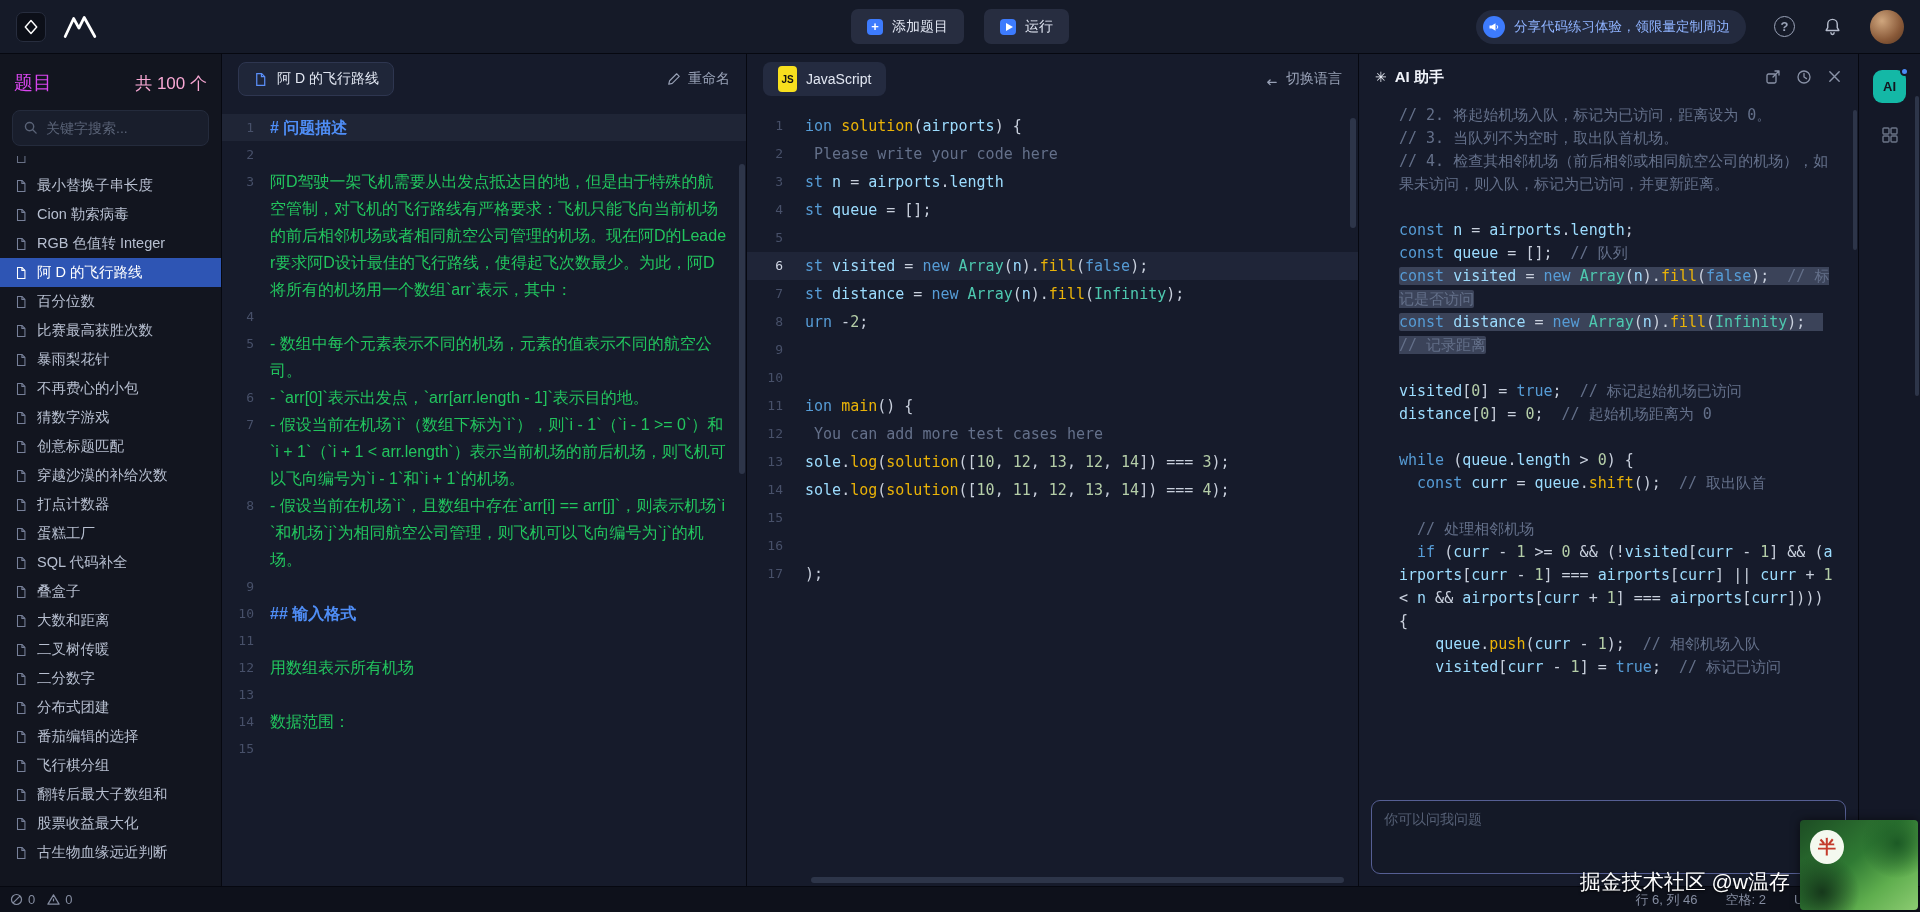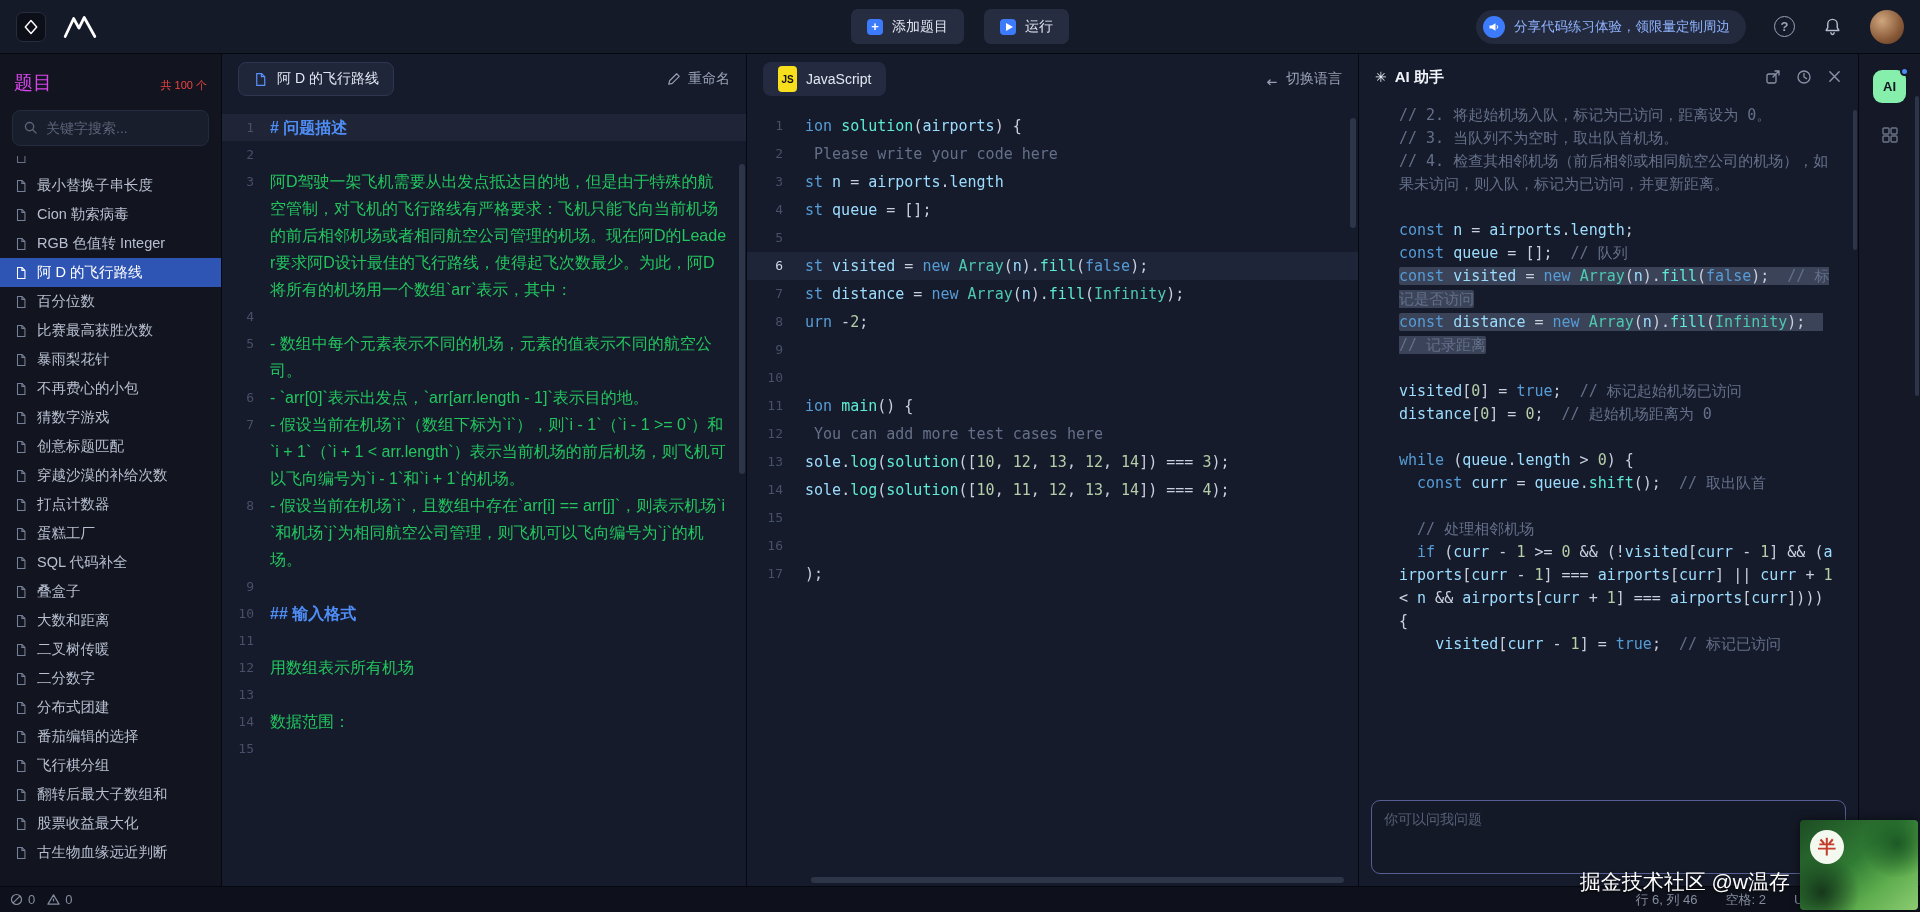--- a/index.html
+++ b/index.html
@@ -50,21 +50,21 @@
   .sidebar { width: 222px; background: #12151f; border-right: 1px solid #060810; display: flex; flex-direction: column; }
   .problem { width: 525px; border-right: 1px solid #060810; }
   .editor  { width: 612px; border-right: 1px solid #060810; }
   .ai      { flex: 1; border-right: 1px solid #060810; }
   .strip   { width: 61px; background: #141827; display: flex; flex-direction: column; align-items: center;
              padding-top: 16px; gap: 22px; }
 
   
   .sb-head { display: flex; align-items: baseline; justify-content: space-between; padding: 16px 14px 10px; }
   .sb-title { font-size: 19px; font-weight: 400; color: #d946ef; }
-  .sb-count { font-size: 11px; color: #ef4444; }
+  .sb-count { font-size: 17px; color: #f9a8d4; }
   .sb-search { margin: 4px 12px 10px; position: relative; }
   .sb-search input {
     width: 100%; height: 36px; background: #191e2c; border: 1px solid #242b3c; border-radius: 8px;
     color: #cfd5e3; padding: 0 12px 0 33px; font-size: 14px; outline: none; font-family: inherit;
   }
   .sb-search input::placeholder { color: #5a6377; }
   .search-ic { position: absolute; left: 11px; top: 10px; color: #5a6377; }
   .sb-list { flex: 1; overflow: hidden; position: relative; }
   .sb-item { height: 29px; display: flex; align-items: center; gap: 9px; padding: 0 14px;
     color: #b7bfd0; font-size: 14.5px; cursor: pointer; }
@@ -96,42 +96,42 @@
   .md-text.md-h { color: #4f8ef7; font-weight: 700; }
 
   
   .ed-body { position: absolute; top: 50px; bottom: 0; left: 0; right: 0; overflow: hidden; padding-top: 8px; }
   .cl-row { display: flex; line-height: 28px; font-family: "DejaVu Sans Mono", "Liberation Mono", monospace; font-size: 15px; }
   .cl-row .gutter { width: 58px; padding-right: 22px; line-height: 28px; }
   .cl-row.active { background: #1f2538; }
   .cl-row.active .gutter { color: #d0d6e4; }
   .cl-text { white-space: pre; color: #c9d0dd; min-height: 28px; }
 
-  .tk-k { color: #569cd6; } .tk-cl { color: #4ec9b0; } .tk-f { color: #5eead4; }
+  .tk-k { color: #569cd6; } .tk-cl { color: #4ec9b0; } .tk-f { color: #eab308; }
   .tk-n { color: #b5cea8; } .tk-v { color: #9cdcfe; } .tk-c { color: #64708a; }
 
   
   .ai-head { height: 46px; display: flex; align-items: center; padding: 0 16px; }
   .ai-title { display: inline-flex; align-items: center; gap: 8px; color: #f0f3fa; font-size: 15px; font-weight: 700; }
   .ai-spark { color: #e8ecf5; font-size: 14px; }
   .ai-head-icons { margin-left: auto; display: flex; gap: 15px; color: #8a93a8; }
   .ai-head-icons > * { cursor: pointer; display: inline-flex; }
   .ai-body { position: absolute; top: 46px; bottom: 98px; left: 0; right: 0; overflow: hidden;
     padding: 4px 22px 0 40px; }
   .ai-line { line-height: 23px; font-family: "DejaVu Sans Mono", "Liberation Mono", monospace;
     font-size: 15px; color: #c9d0dd; white-space: pre-wrap; word-break: break-all; min-height: 23px; }
   .ai-line .sel { background: #3b4359; border-radius: 2px; }
   .ai-input { position: absolute; left: 12px; right: 12px; bottom: 12px; height: 74px;
     background: #141927; border: 1px solid #565f94; border-radius: 9px; }
   .ai-input textarea { width: 100%; height: 100%; background: transparent; border: none; outline: none;
     resize: none; color: #cfd5e3; font-size: 14px; font-family: inherit; padding: 10px 12px; }
   .ai-input textarea::placeholder { color: #566076; }
 
   
-  .ai-badge { width: 33px; height: 33px; border-radius: 9px; background: #86efac; color: #12151f;
+  .ai-badge { width: 33px; height: 33px; border-radius: 9px; background: #14b8a6; color: #12151f;
     font-weight: 700; font-size: 13px; display: grid; place-items: center; position: relative; cursor: pointer; }
   .ai-badge .dot { position: absolute; top: -3px; right: -3px; width: 9px; height: 9px; border-radius: 50%;
     background: #4c8bf5; border: 2px solid #141827; }
   .widgets { color: #6b7488; cursor: pointer; display: inline-flex; }
 
   
   .statusbar { height: 26px; background: #0e111b; border-top: 1px solid #060810;
     display: flex; align-items: center; font-size: 13px; color: #848ca0; position: relative; z-index: 4; }
   .st-left { display: flex; align-items: center; gap: 12px; padding-left: 10px; }
   .st-item { display: inline-flex; align-items: center; gap: 5px; cursor: pointer; }
@@ -665,20 +665,21 @@
         <div class="ai-line"><span class="sel"><span class="tk-k">const</span> <span class="tk-v">distance</span> = <span class="tk-k">new</span> <span class="tk-cl">Array</span>(<span class="tk-v">n</span>).<span class="tk-f">fill</span>(<span class="tk-cl">Infinity</span>);  <span class="tk-c">// 记录距离</span></span></div>
         <div class="ai-line"><span></span></div>
         <div class="ai-line"><span><span class="tk-v">visited</span>[<span class="tk-n">0</span>] = <span class="tk-k">true</span>;  <span class="tk-c">// 标记起始机场已访问</span></span></div>
         <div class="ai-line"><span><span class="tk-v">distance</span>[<span class="tk-n">0</span>] = <span class="tk-n">0</span>;  <span class="tk-c">// 起始机场距离为 0</span></span></div>
         <div class="ai-line"><span></span></div>
         <div class="ai-line"><span><span class="tk-k">while</span> (<span class="tk-v">queue</span>.<span class="tk-v">length</span> &gt; <span class="tk-n">0</span>) {</span></div>
         <div class="ai-line"><span>  <span class="tk-k">const</span> <span class="tk-v">curr</span> = <span class="tk-v">queue</span>.<span class="tk-f">shift</span>();  <span class="tk-c">// 取出队首</span></span></div>
         <div class="ai-line"><span></span></div>
         <div class="ai-line"><span>  <span class="tk-c">// 处理相邻机场</span></span></div>
         <div class="ai-line"><span>  <span class="tk-k">if</span> (<span class="tk-v">curr</span> - <span class="tk-n">1</span> &gt;= <span class="tk-n">0</span> &amp;&amp; (!<span class="tk-v">visited</span>[<span class="tk-v">curr</span> - <span class="tk-n">1</span>] &amp;&amp; (<span class="tk-v">airports</span>[<span class="tk-v">curr</span> - <span class="tk-n">1</span>] === <span class="tk-v">airports</span>[<span class="tk-v">curr</span>] || <span class="tk-v">curr</span> + <span class="tk-n">1</span> &lt; <span class="tk-v">n</span> &amp;&amp; <span class="tk-v">airports</span>[<span class="tk-v">curr</span> + <span class="tk-n">1</span>] === <span class="tk-v">airports</span>[<span class="tk-v">curr</span>]))) {</span></div>
+        <div class="ai-line"><span>    <span class="tk-v">queue</span>.<span class="tk-f">push</span>(<span class="tk-v">curr</span> - <span class="tk-n">1</span>);  <span class="tk-c">// 相邻机场入队</span></span></div>
         <div class="ai-line"><span>    <span class="tk-v">visited</span>[<span class="tk-v">curr</span> - <span class="tk-n">1</span>] = <span class="tk-k">true</span>;  <span class="tk-c">// 标记已访问</span></span></div>
       </div>
     <div class="ai-input">
       <textarea placeholder="你可以问我问题" style=""></textarea>
     </div>
     <div class="scroll-thumb ai-scrollb"></div>
   </section>
 
   <aside class="strip">
     <div class="ai-badge">

